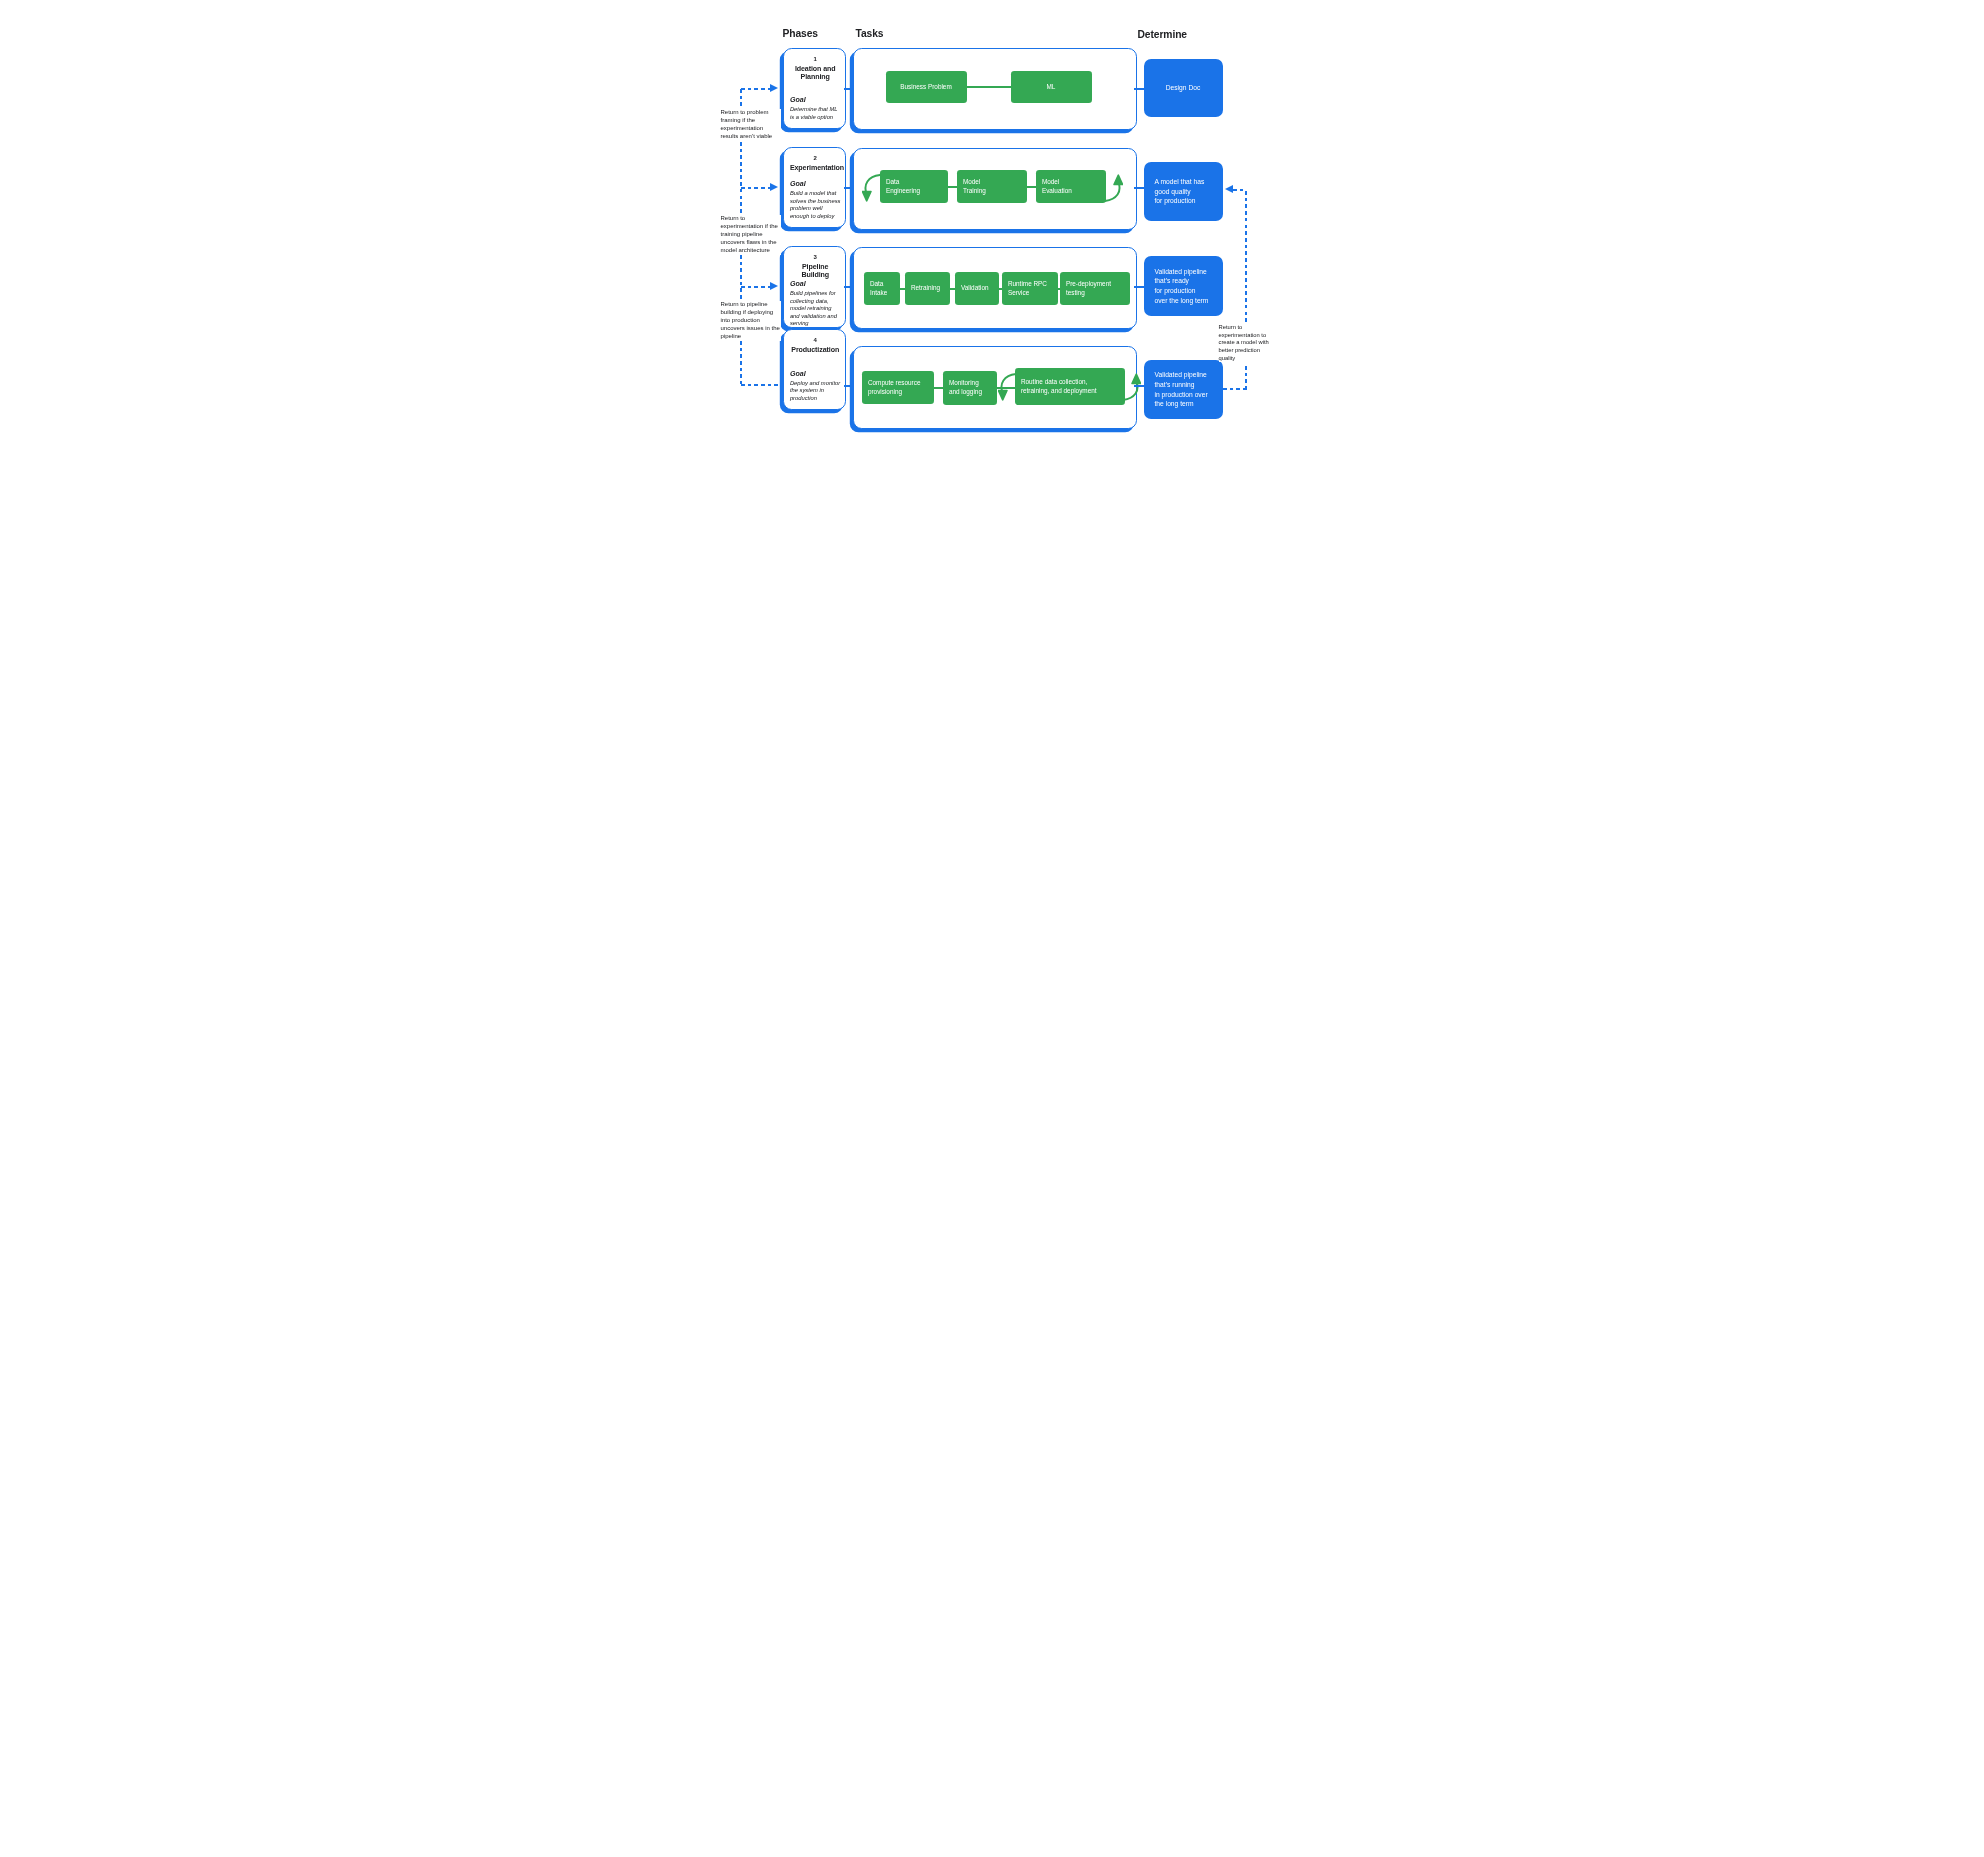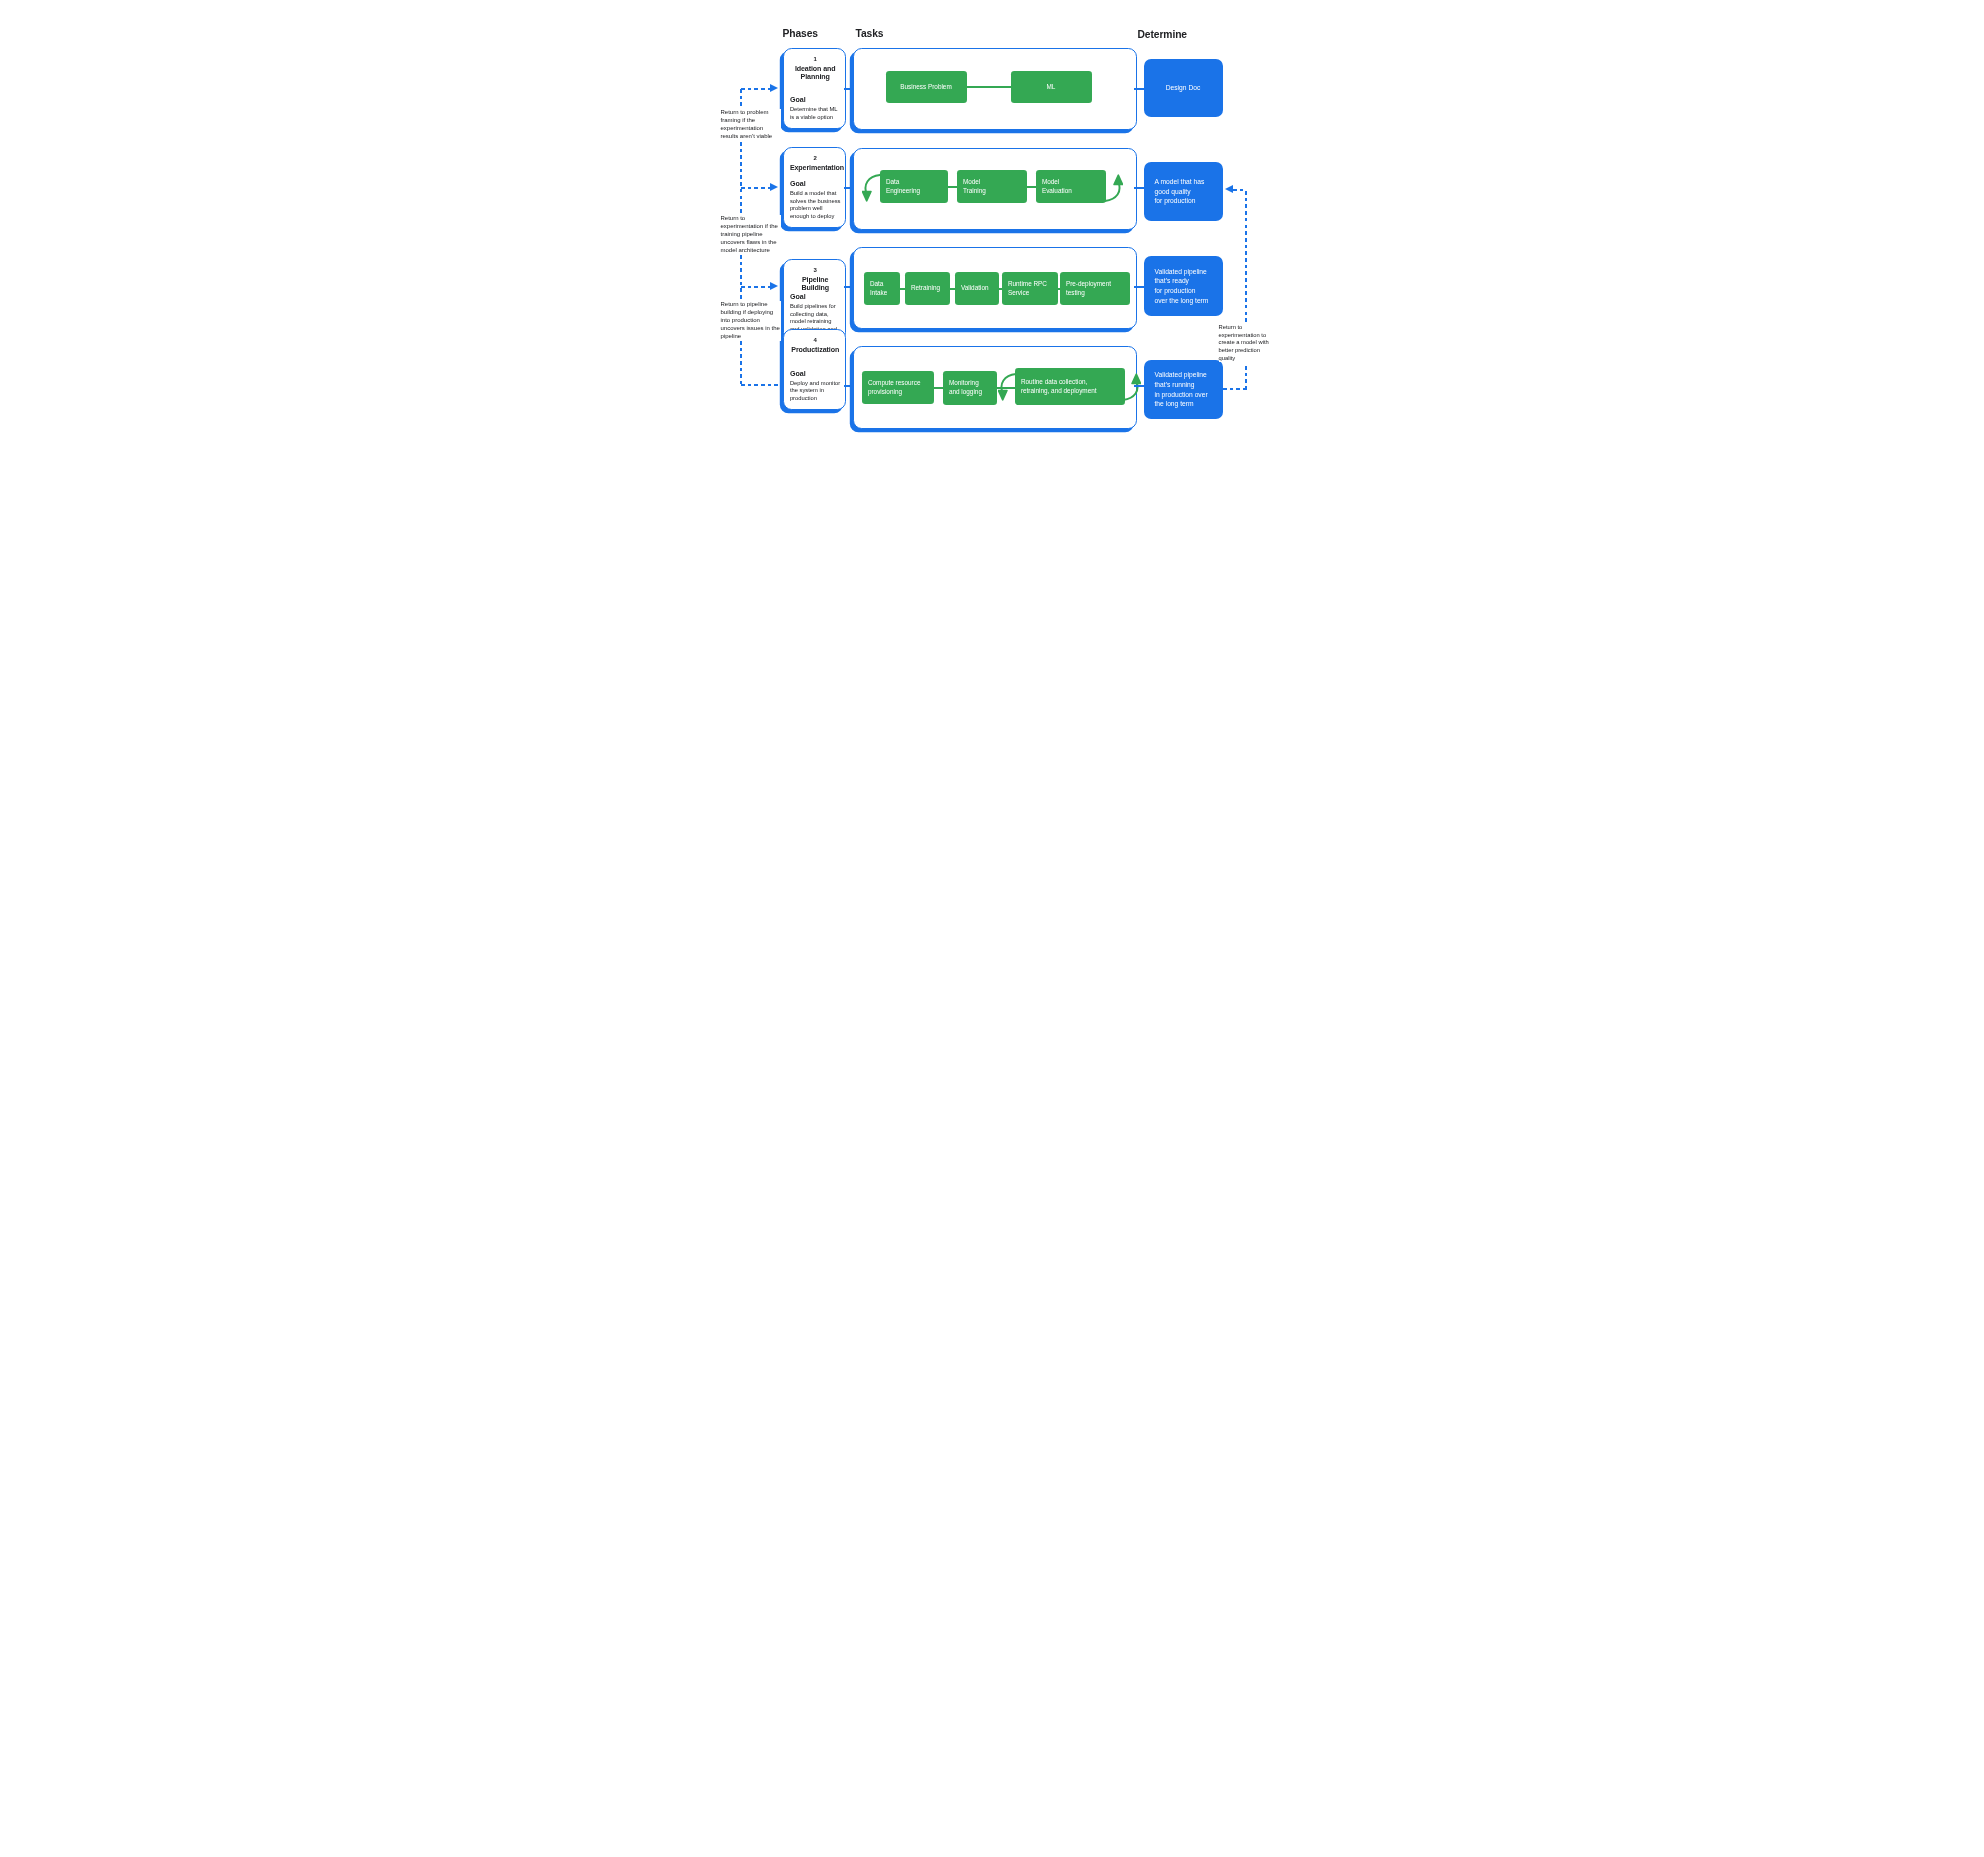--- a/index.html
+++ b/index.html
@@ -14,21 +14,21 @@
   .colhead{position:absolute;font-size:10.3px;font-weight:700;letter-spacing:-0.1px;}
 
   
   .card,.tasksbox{
     position:absolute;background:#fff;border:1.2px solid var(--blue);
     border-radius:8.7px;box-shadow:-3.2px 3.2px 0 0 var(--blue);
   }
   .card{display:flex;flex-direction:column;padding:5.6px 4px 6.4px 6.4px;}
   .pnum{text-align:center;font-weight:700;font-size:6px;margin-top:1.6px;}
   .ptitle{text-align:center;font-weight:700;font-size:7.1px;line-height:1.22;letter-spacing:-0.1px;margin-top:2.4px;}
-  .goalwrap{margin-top:auto;}
+  .goalwrap{margin-top:auto;font-style:italic;}
   .goal-label{font-weight:700;font-size:7.1px;margin-bottom:2px;}
   .goal-text{font-size:5.8px;line-height:1.32;}
 
   
   .outcome{
     position:absolute;background:var(--blue);border-radius:7.1px;color:#fff;
     display:flex;align-items:center;font-size:6.7px;line-height:1.42;
     padding:4px 4.8px 4px 11px;white-space:pre-line;
   }
   .outcome.center{justify-content:center;padding:4px;text-align:center;}
@@ -113,21 +113,21 @@
   <svg class="loop" style="left:394px;top:171px" width="18" height="34" viewBox="0 0 46 86">
     <path d="M0,76 C32,72 42,52 35,30"></path>
     <polygon points="23,34 45,34 34,10"></polygon>
   </svg>
 
   <div class="bline" style="left:423px;top:187px;width:10.3px"></div>
   <div class="outcome" style="left:433px;top:162px;width:79px;height:59px">A model that has
 good quality
 for production</div>
 
-  <div class="card" style="left:72px;top:259px;width:63px;height:82px">
+  <div class="card" style="left:72px;top:246px;width:63px;height:82px">
     <div class="pnum">3</div>
     <div class="ptitle">Pipeline Building</div>
     <div class="goalwrap">
       <div class="goal-label">Goal</div>
       <div class="goal-text">Build pipelines for collecting data, model retraining and validation and serving</div>
     </div>
   </div>
   <div class="bline" style="left:133px;top:286px;width:10.3px"></div>
   <div class="tasksbox" style="left:142px;top:247px;width:284px;height:82px"></div>
   <div class="task" style="left:153px;top:272px;width:36px;height:33px">Data

